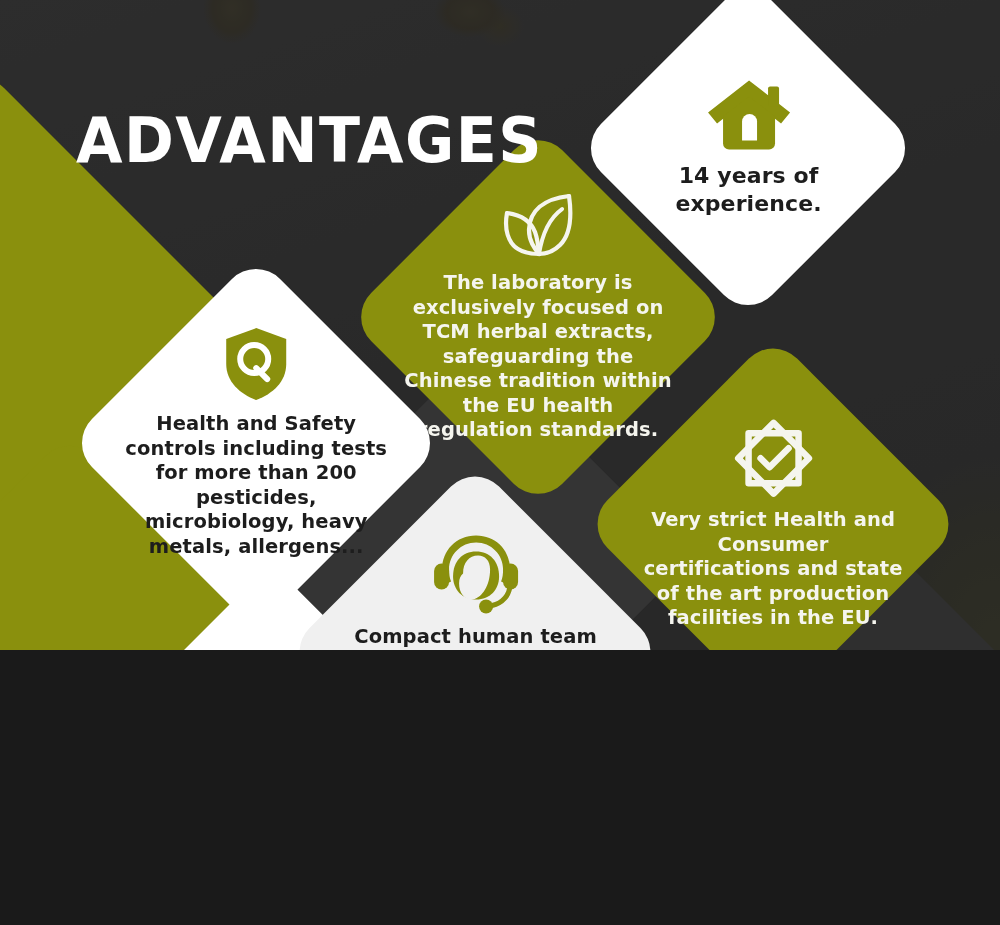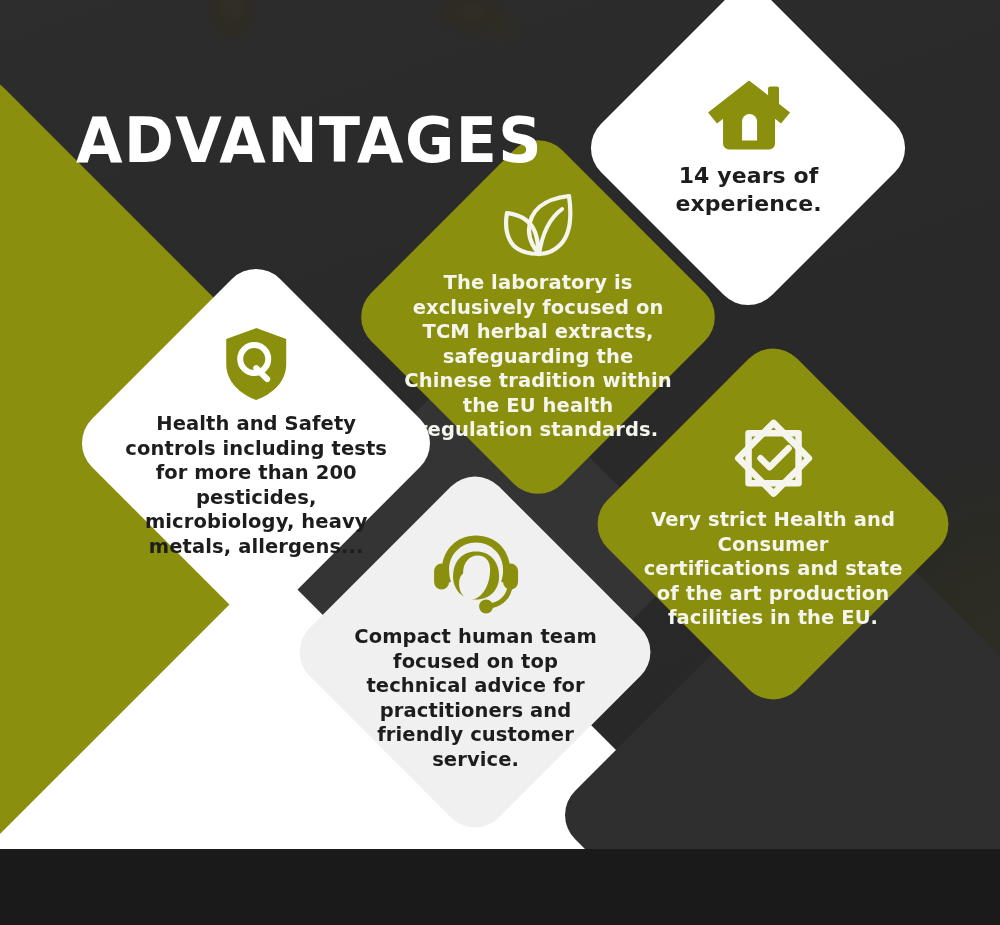--- a/index.html
+++ b/index.html
@@ -4,21 +4,21 @@
 <title>Advantages Infographic</title>
 <style>
   html, body {
     margin: 0;
     padding: 0;
     background: #1a1a1a;
   }
   #stage {
     position: relative;
     width: 1000px;
-    height: 849px;
+    height: 650px;
     overflow: hidden;
     font-family: "DejaVu Sans", "Liberation Sans", sans-serif;
     background: #1d4ed8;
   }
 
   
   .bg-photo {
     position: absolute;
     inset: 0;
     background:

